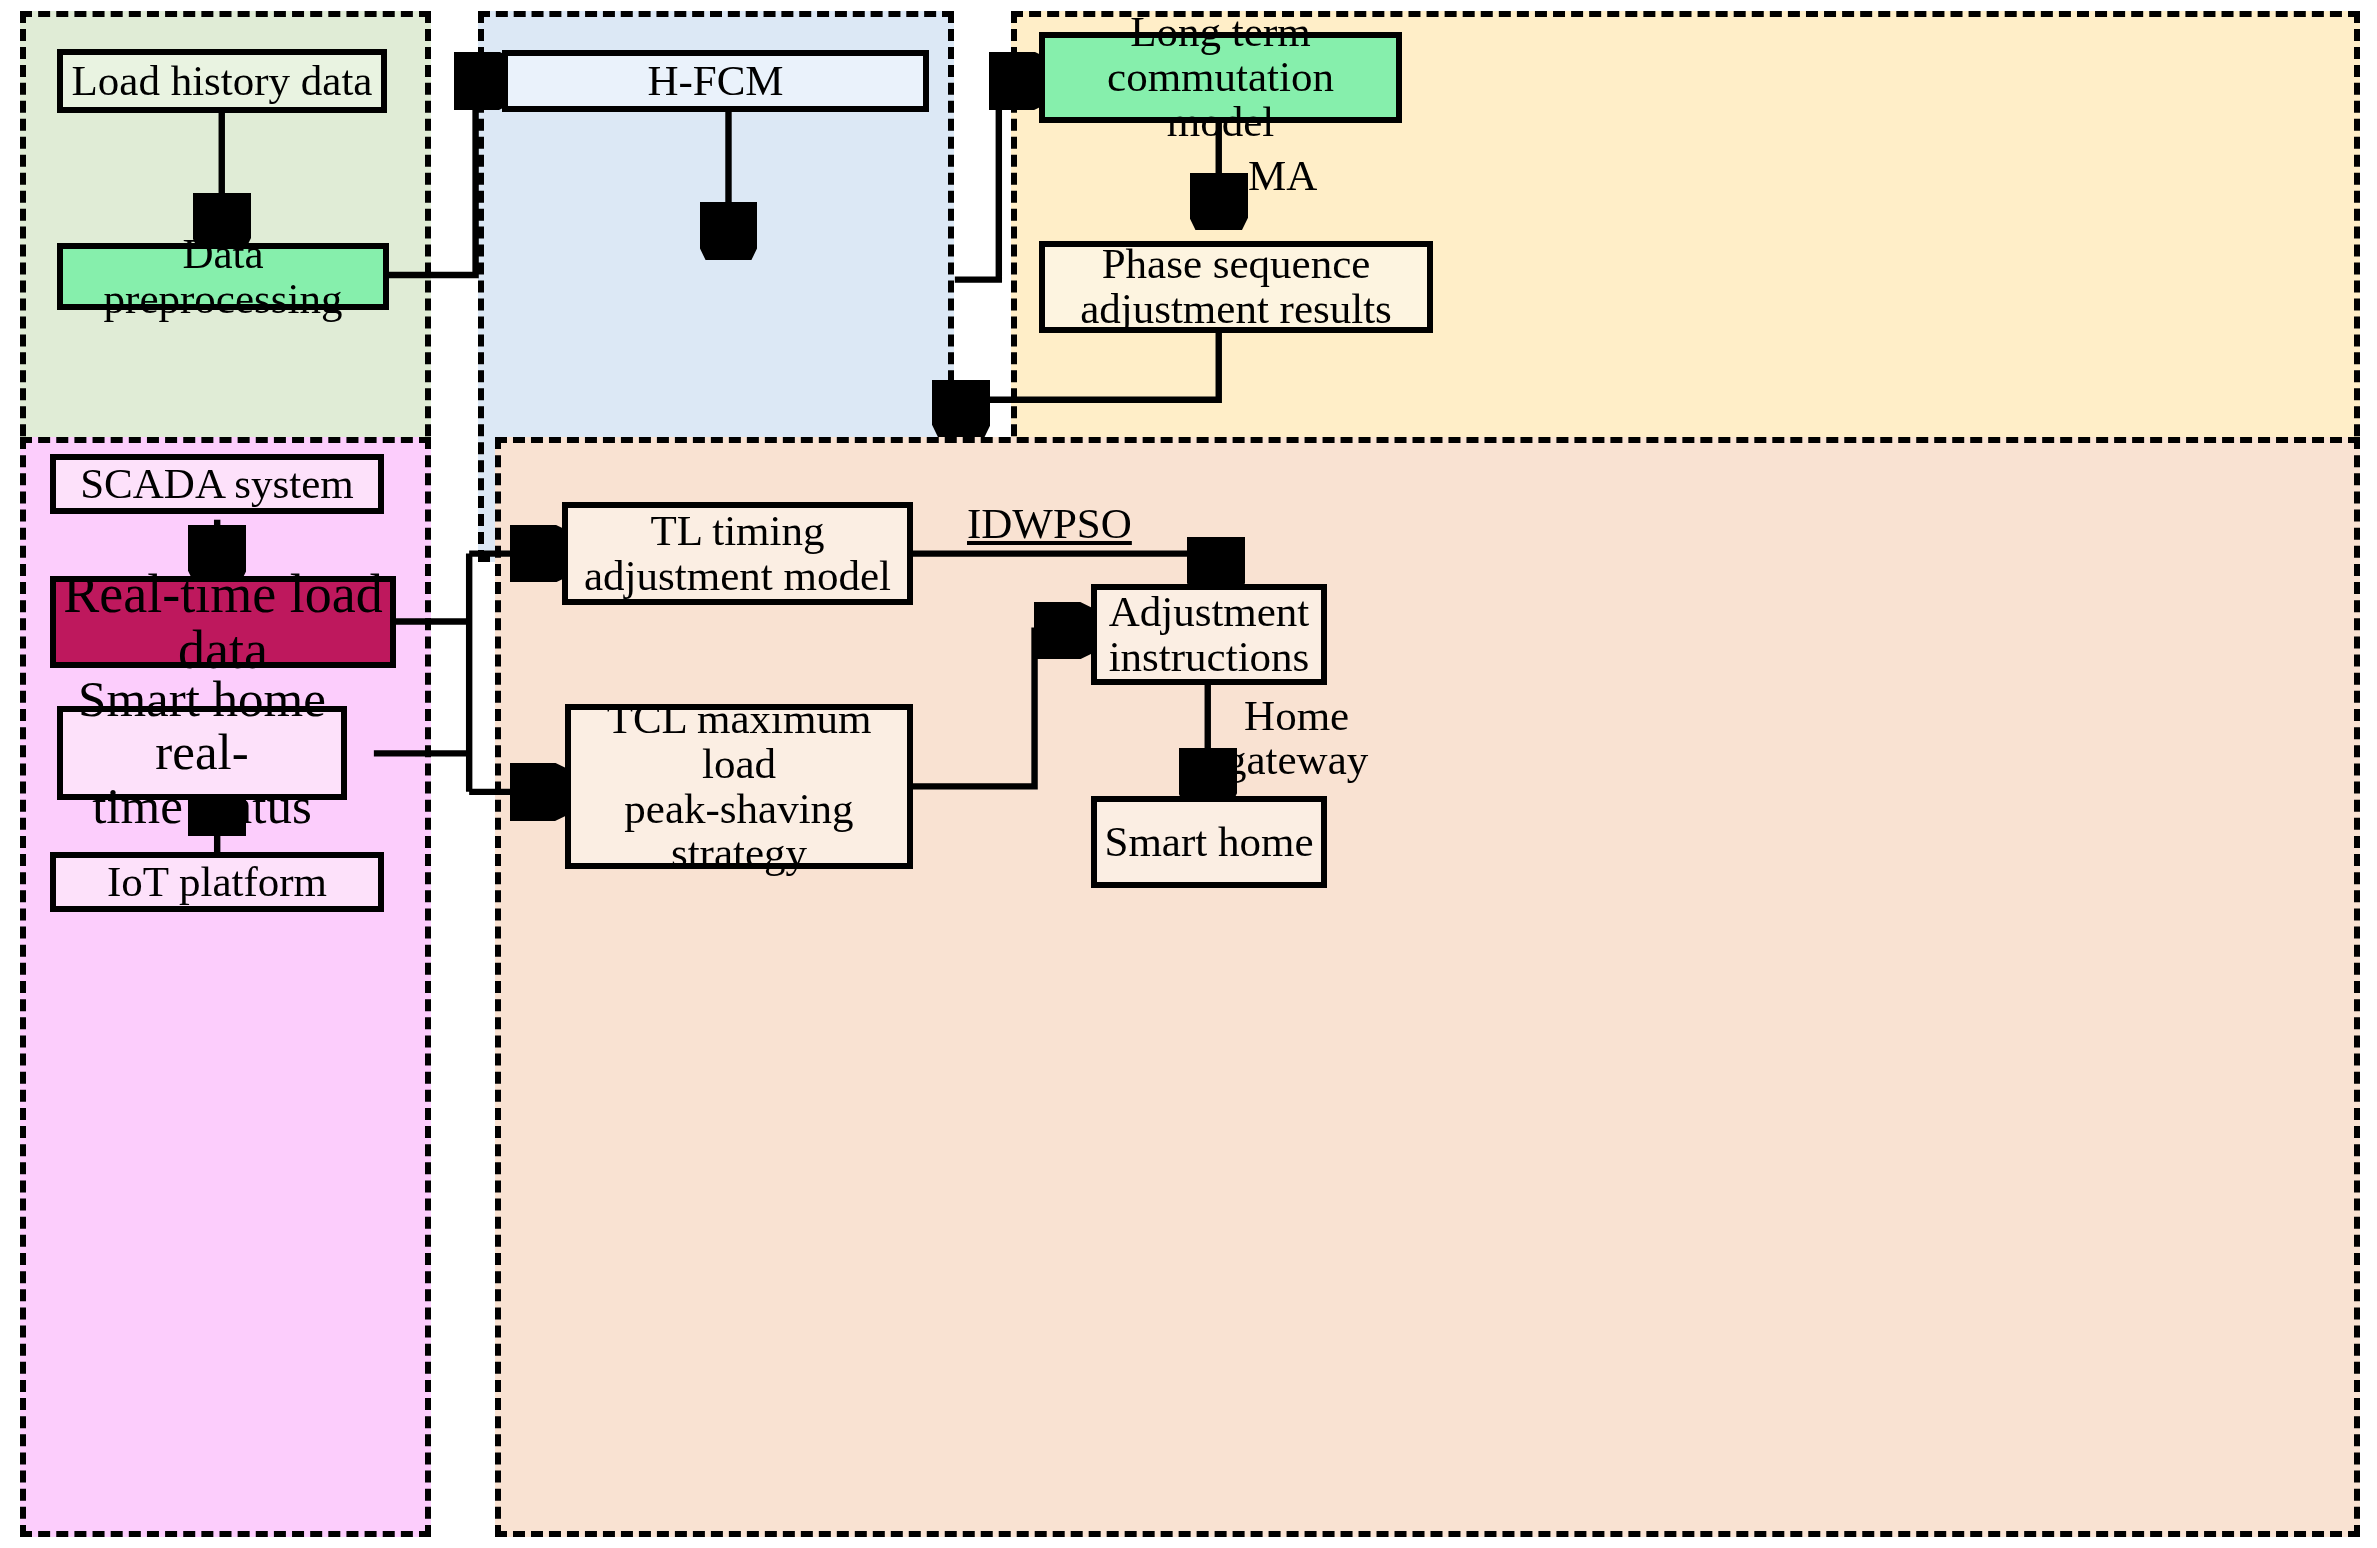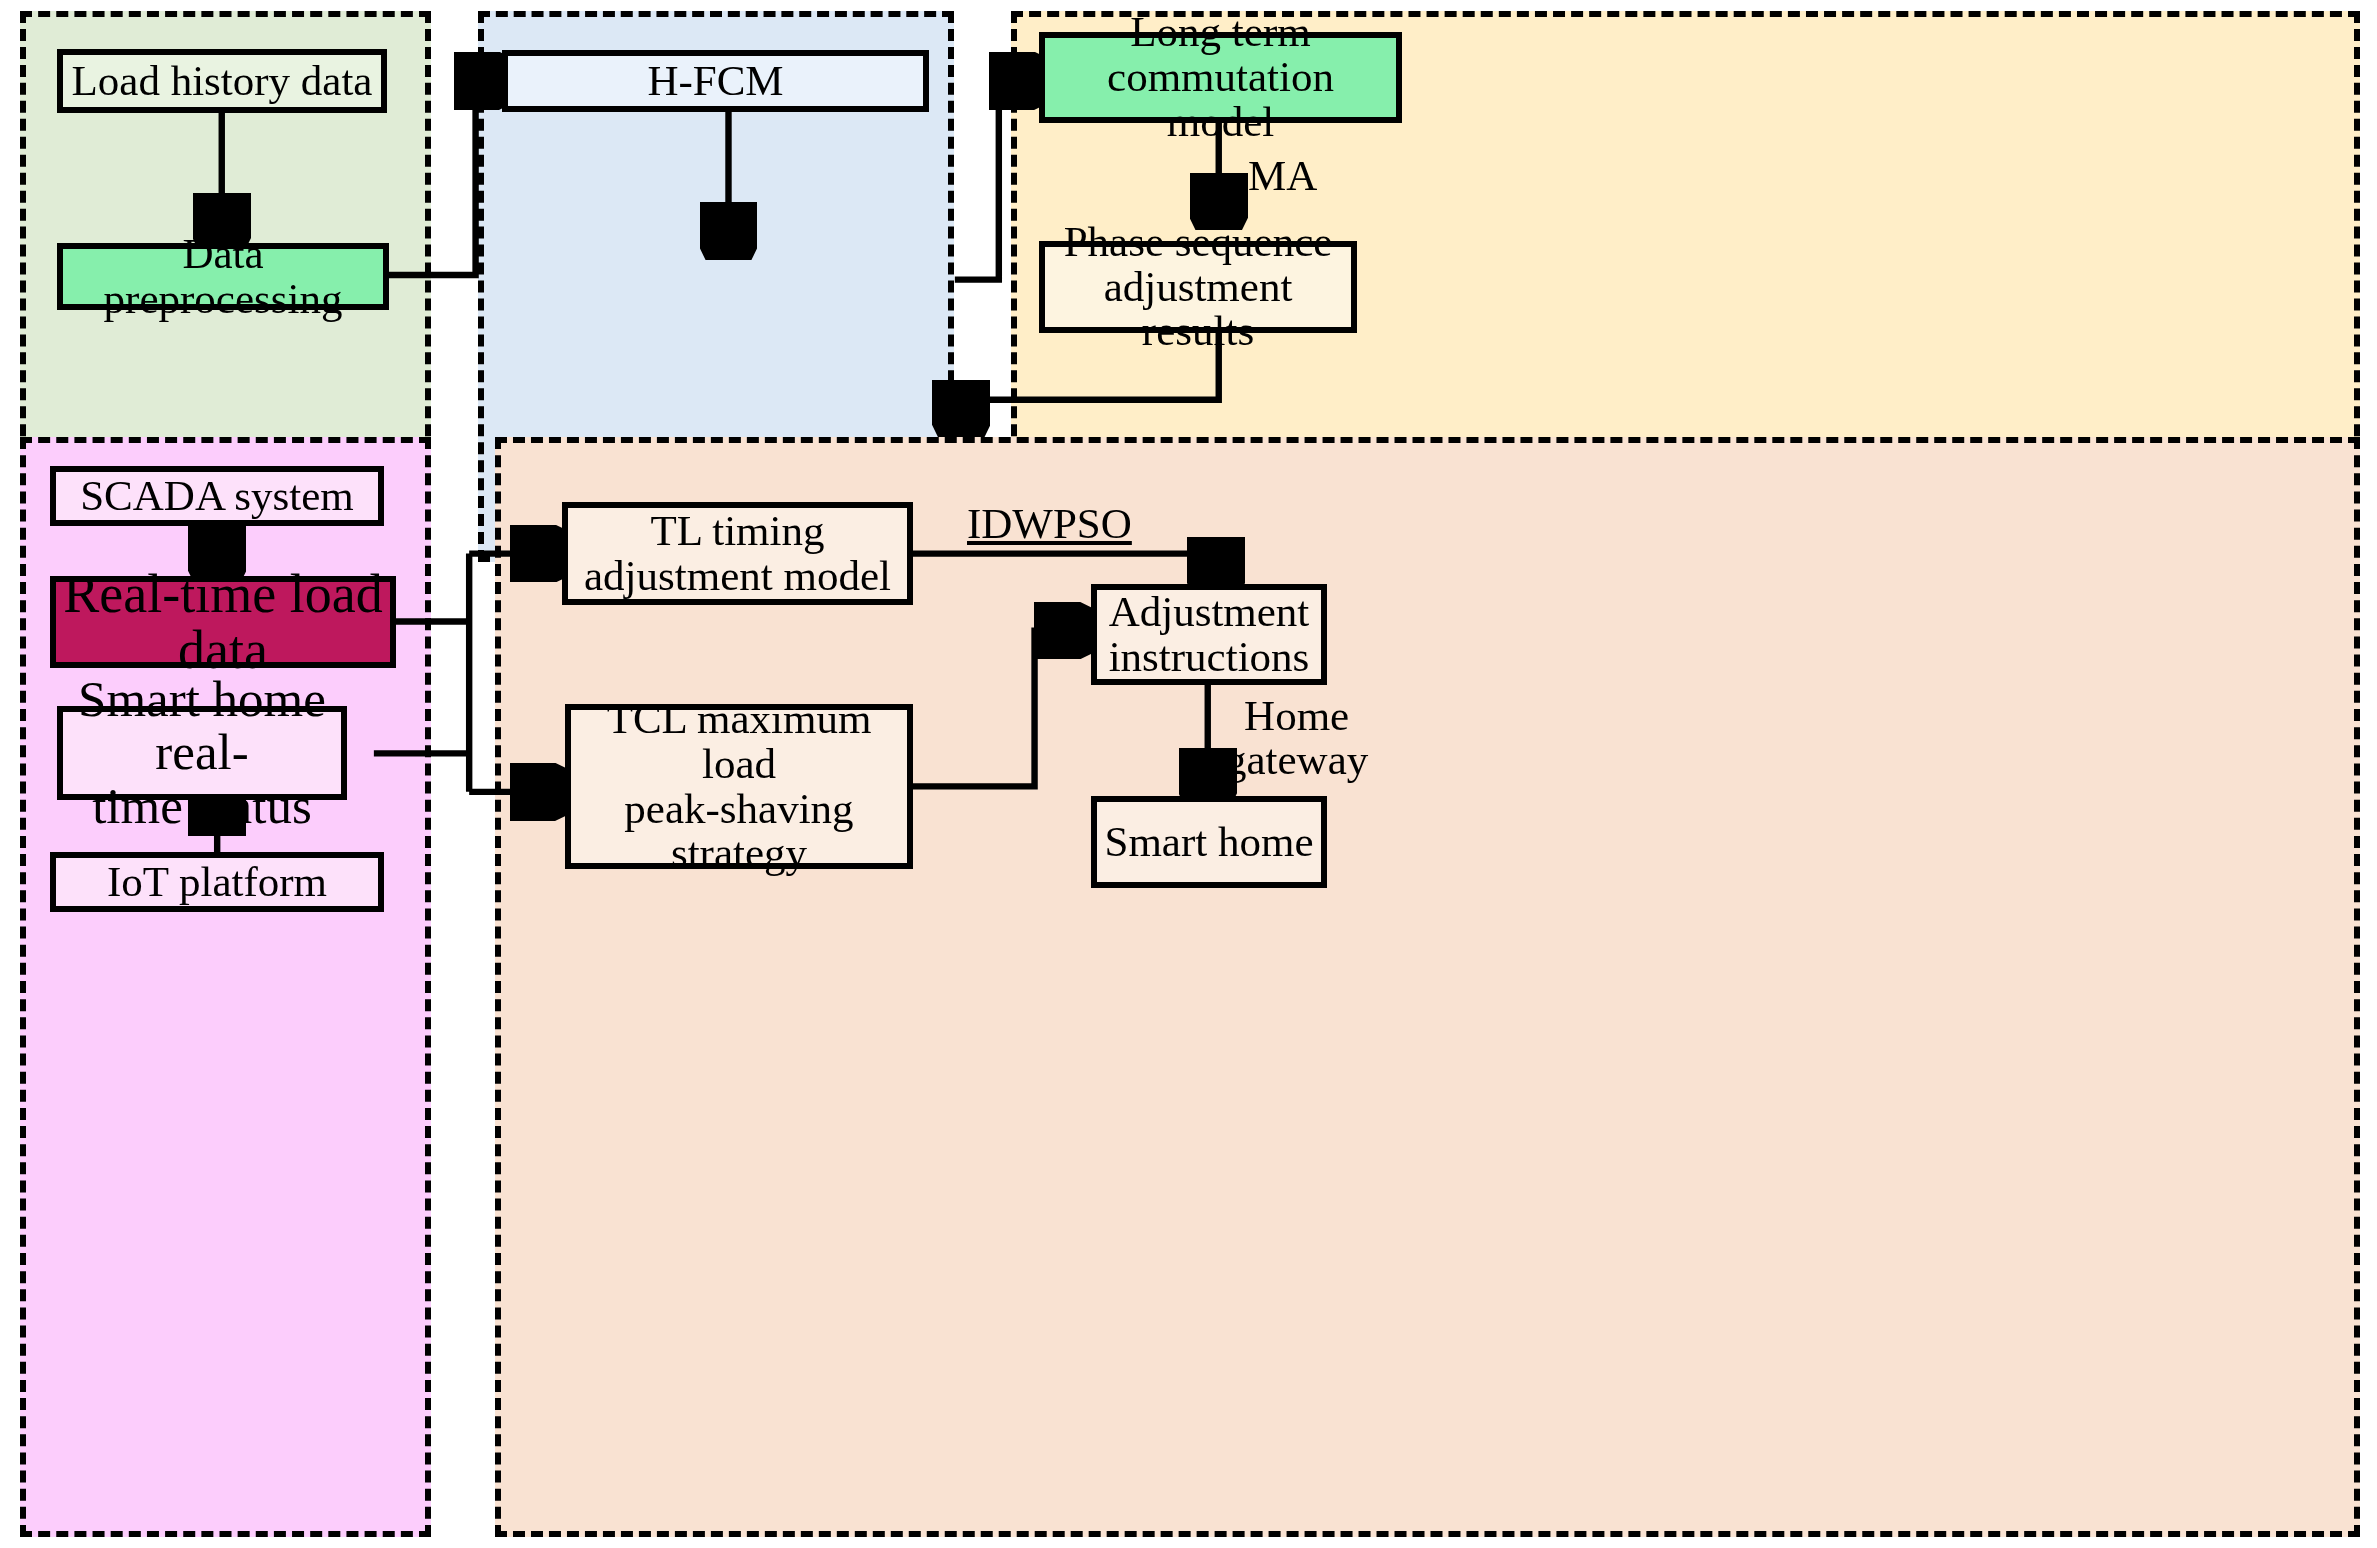--- a/index.html
+++ b/index.html
@@ -77,24 +77,24 @@
   <div class="node" style="left:57px;top:49px;width:330px;height:64px;background:#e9f3e1;font-size:43px;">Load history data</div>
 
   <div class="node" style="left:57px;top:243px;width:332px;height:67px;background:#86efac;font-size:43px;">Data preprocessing</div>
 
   <div class="node" style="left:502px;top:50px;width:427px;height:62px;background:#eaf2fb;font-size:43px;">H-FCM</div>
 
 
   <div class="node" style="left:1039px;top:32px;width:363px;height:91px;background:#86efac;font-size:43px;white-space:pre-line;">Long term
 commutation model</div>
 
-  <div class="node" style="left:1039px;top:241px;width:318px;height:92px;background:#fdf4e0;font-size:43px;white-space:pre-line;">Phase sequence
+  <div class="node" style="left:1039px;top:241px;width:394px;height:92px;background:#fdf4e0;font-size:43px;white-space:pre-line;">Phase sequence
 adjustment results</div>
 
-  <div class="node" style="left:50px;top:466px;width:334px;height:60px;background:#fde1fa;font-size:43px;">SCADA system</div>
+  <div class="node" style="left:50px;top:454px;width:334px;height:60px;background:#fde1fa;font-size:43px;">SCADA system</div>
 
   <div class="node" style="left:50px;top:576px;width:346px;height:92px;background:#be185d;font-size:54px;">Real-time load data</div>
 
   <div class="node" style="left:57px;top:706px;width:290px;height:94px;background:#fde1fa;font-size:51px;white-space:pre-line;">Smart home real-
 time status</div>
 
   <div class="node" style="left:50px;top:852px;width:334px;height:60px;background:#fde1fa;font-size:43px;">IoT platform</div>
 
   <div class="node" style="left:562px;top:502px;width:351px;height:103px;background:#fbeee3;font-size:43px;white-space:pre-line;">TL timing
 adjustment model</div>

